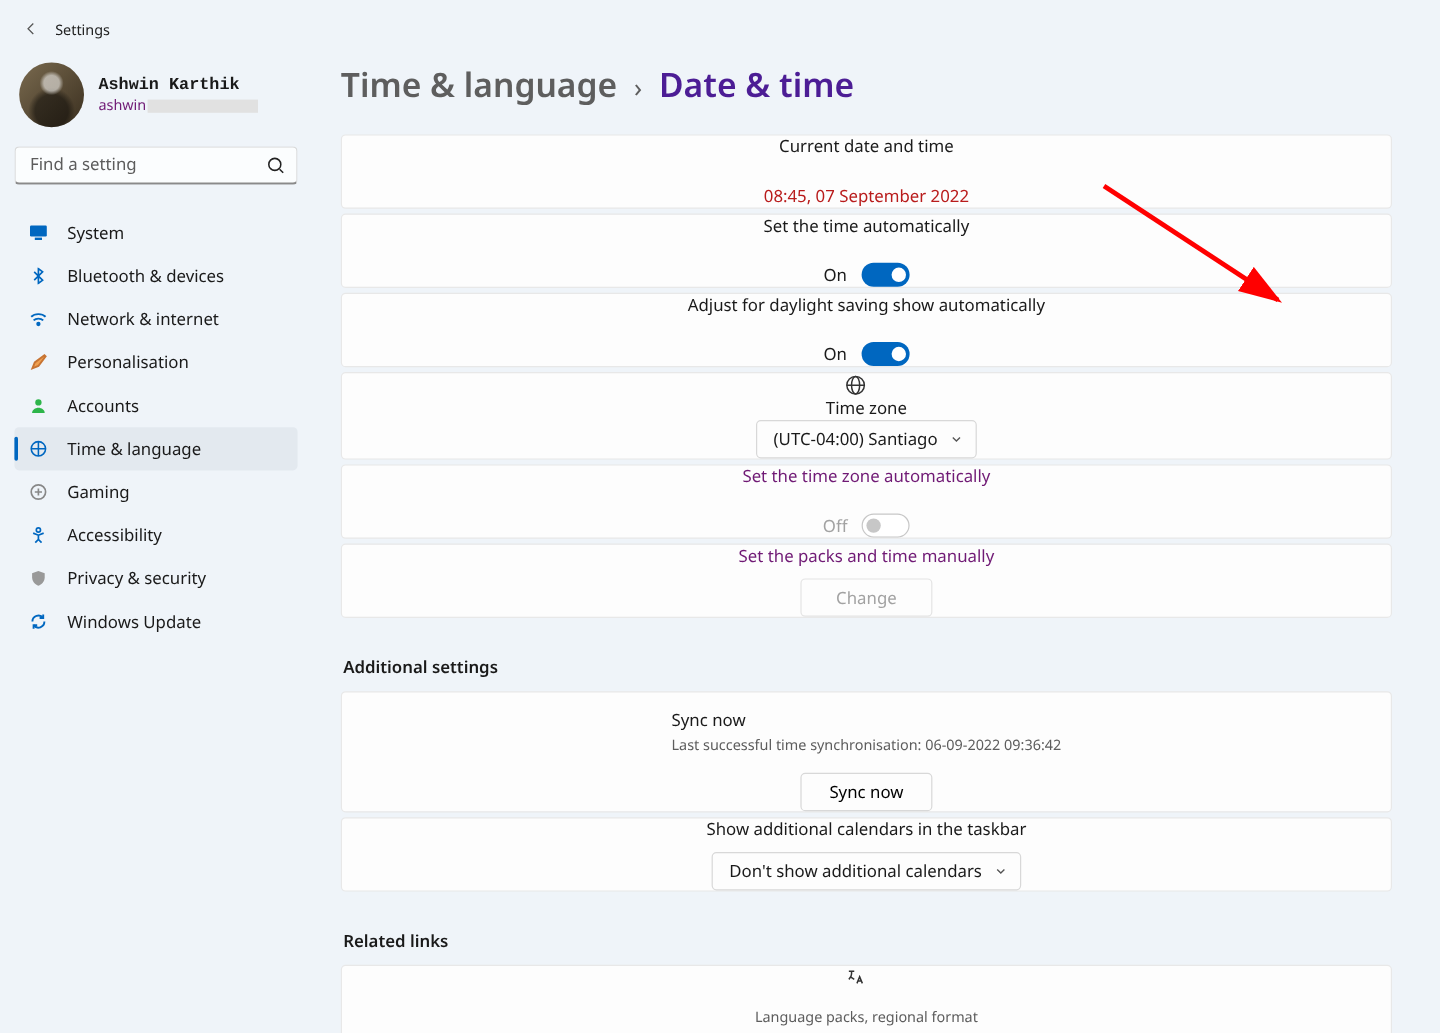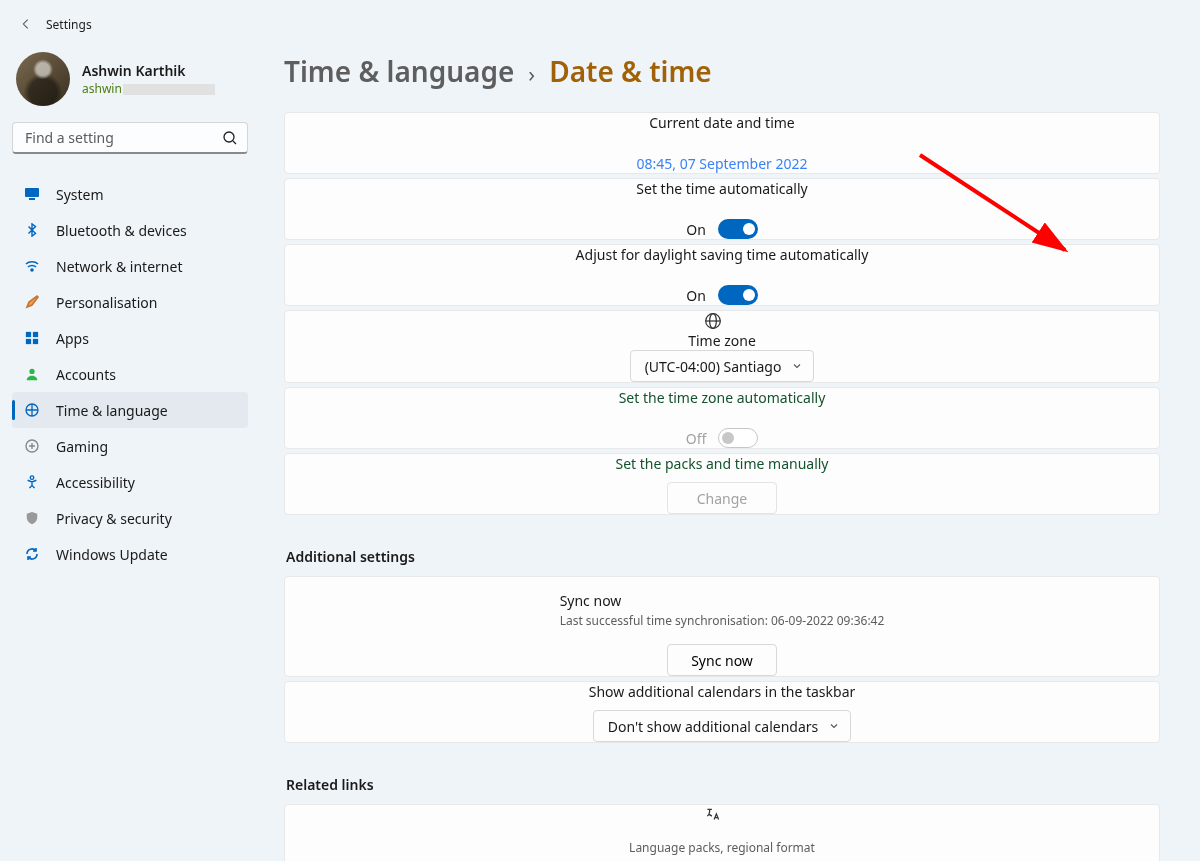--- a/index.html
+++ b/index.html
@@ -10,47 +10,47 @@
   .back-btn { width: 24px; height: 24px; display: flex; align-items: center; justify-content: center; border: none; background: none; color: #555; cursor: pointer; margin-right: 8px; }
   .app-title { font-size: 12px; color: #222; }
 
   .layout { display: flex; }
 
   
   .sidebar { width: 260px; padding: 2px 12px; flex-shrink: 0; }
   .profile { display: flex; align-items: center; gap: 12px; padding: 2px 4px 16px; }
   .avatar { width: 54px; height: 54px; border-radius: 50%; background: linear-gradient(135deg, #7a6a4f, #3a2f1f); position: relative; overflow: hidden; }
   .avatar::before { content:""; position:absolute; inset:0; background: radial-gradient(circle at 50% 32%, rgba(255,255,255,0.55) 0 14%, transparent 22%), radial-gradient(circle at 50% 75%, rgba(0,0,0,0.45) 0 28%, transparent 40%); }
-  .profile-name { font-size: 14px; font-weight: 600; }
-  .profile-email { font-size: 12px; color: #4d7c0f; position: relative; }
+  .profile-name { font-size: 14px; font-weight: 600; font-family: Liberation Mono, monospace; }
+  .profile-email { font-size: 12px; color: #701a75; position: relative; }
   .email-blur { display:inline-block; width:92px; height:11px; background:#e1e1e1; vertical-align:middle; margin-left:1px; }
 
   .search-wrap { position: relative; margin-bottom: 22px; }
   .search { width: 100%; height: 32px; border: 1px solid #d5d5d5; border-bottom: 2px solid #8a8a8a; border-radius: 4px; background: #fbfdfe; padding: 0 36px 0 12px; font-size: 14px; color: #444; }
   .search::placeholder { color: #5c5c5c; }
   .search-icon { position: absolute; right: 10px; top: 50%; transform: translateY(-50%); width: 16px; height: 16px; color: #222; }
 
   .nav { list-style: none; }
   .nav-item { display: flex; align-items: center; gap: 16px; height: 36px; padding: 0 12px; border-radius: 4px; font-size: 14px; color: #1a1a1a; cursor: pointer; position: relative; }
   .nav-item.active { background: #e3e9ef; }
   .nav-item.active::before { content:""; position:absolute; left:0; top:8px; bottom:8px; width:3px; background:#0067c0; border-radius:2px; }
   .nav-icon { width: 16px; height: 16px; display: flex; align-items: center; justify-content: center; color: #0067c0; }
 
   
   .main { flex: 1; padding: 4px 40px 20px 24px; }
   .breadcrumb { display: flex; align-items: baseline; gap: 14px; margin-bottom: 22px; }
   .bc-parent { font-size: 28px; font-weight: 600; color: #5e5e5e; }
   .bc-sep { font-size: 22px; color: #5e5e5e; }
-  .bc-current { font-size: 28px; font-weight: 600; color: #a16207; }
+  .bc-current { font-size: 28px; font-weight: 600; color: #4c1d95; }
 
   .card { background: #fdfdfd; border: 1px solid #e8e8e8; border-radius: 4px; padding: 0 16px; margin-bottom: 4px; }
   .row { display: flex; align-items: center; min-height: 60px; flex-direction: column; }
   .row-label { font-size: 14px; flex: 1; }
-  .row-label.disabled { color: #14532d; }
-  .row-value { font-size: 14px; color: #3b82f6; }
+  .row-label.disabled { color: #701a75; }
+  .row-value { font-size: 14px; color: #b91c1c; }
   .row-sub { font-size: 12px; color: #5d5d5d; line-height: 1.5; }
   .multi { display: flex; flex-direction: column; justify-content: center; padding: 14px 0; flex: 1; }
   .multi .row-label { margin-bottom: 2px; flex: none; }
 
   .row-icon { width: 20px; height: 20px; margin-right: 18px; color: #333; display:flex; align-items:center; justify-content:center; }
 
   
   .toggle-wrap { display: flex; align-items: center; gap: 12px; }
   .toggle-state { font-size: 14px; }
   .toggle-state.disabled { color: #a2a2a2; }
@@ -138,31 +138,20 @@
       <li class="nav-item">
           <span class="nav-icon">
             <svg width="16" height="16" viewBox="0 0 16 16" fill="none" stroke="#c77433" stroke-width="1.6">
               <path d="M3 13l2-5 8-6 1 1-6 8-5 2z" fill="#f0a050"></path>
             </svg>
           </span>
           <span>Personalisation</span>
         </li>
       <li class="nav-item">
           <span class="nav-icon">
-            <svg width="14" height="14" viewBox="0 0 16 16" fill="#0067c0">
-              <rect x="1" y="1" width="6" height="6"></rect>
-              <rect x="9" y="1" width="6" height="6"></rect>
-              <rect x="1" y="9" width="6" height="6"></rect>
-              <rect x="9" y="9" width="6" height="6"></rect>
-            </svg>
-          </span>
-          <span>Apps</span>
-        </li>
-      <li class="nav-item">
-          <span class="nav-icon">
             <svg width="14" height="14" viewBox="0 0 16 16" fill="#2db54a">
               <circle cx="8" cy="5" r="3"></circle>
               <path d="M2 15c0-3 3-5 6-5s6 2 6 5z"></path>
             </svg>
           </span>
           <span>Accounts</span>
         </li>
       <li class="nav-item active">
           <span class="nav-icon">
             <svg width="16" height="16" viewBox="0 0 16 16" fill="none" stroke="#0067c0" stroke-width="1.3">
@@ -231,21 +220,21 @@
         <span class="toggle-state">On</span>
         <div class="toggle on">
               <div class="knob"></div>
             </div>
       </div>
     </div>
       </div>
 
     <div class="card">
         <div class="row">
-      <span class="row-label">Adjust for daylight saving time automatically</span>
+      <span class="row-label">Adjust for daylight saving show automatically</span>
       <div class="toggle-wrap">
         <span class="toggle-state">On</span>
         <div class="toggle on">
               <div class="knob"></div>
             </div>
       </div>
     </div>
       </div>
 
     <div class="card">

